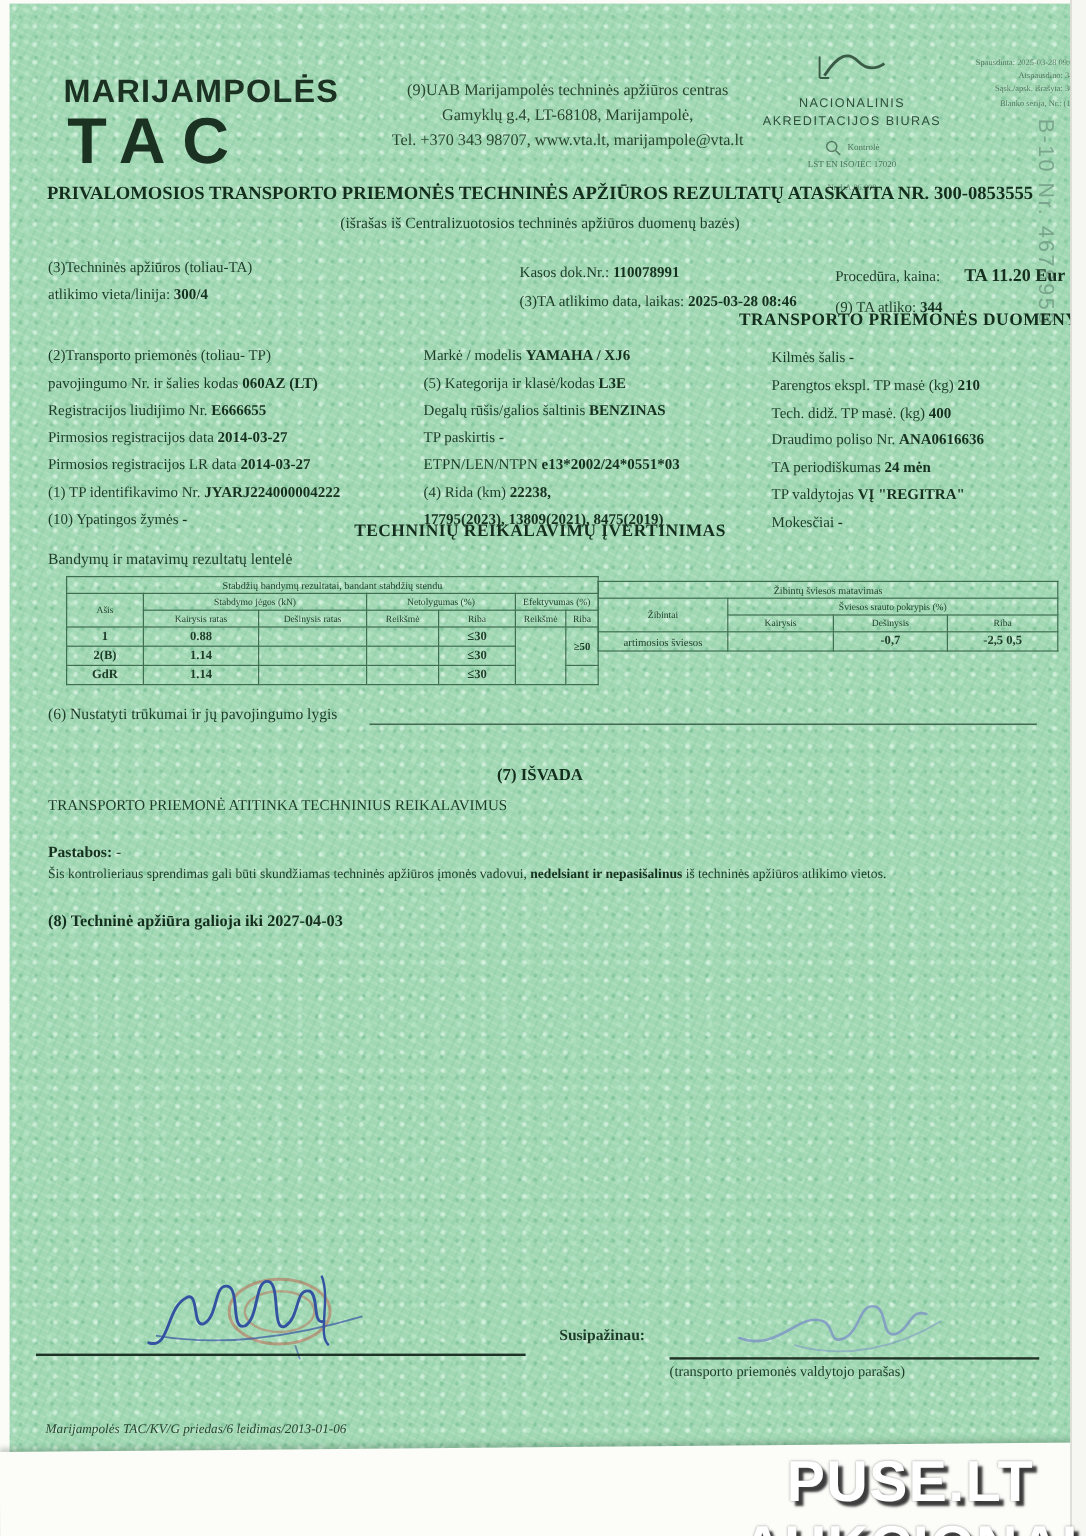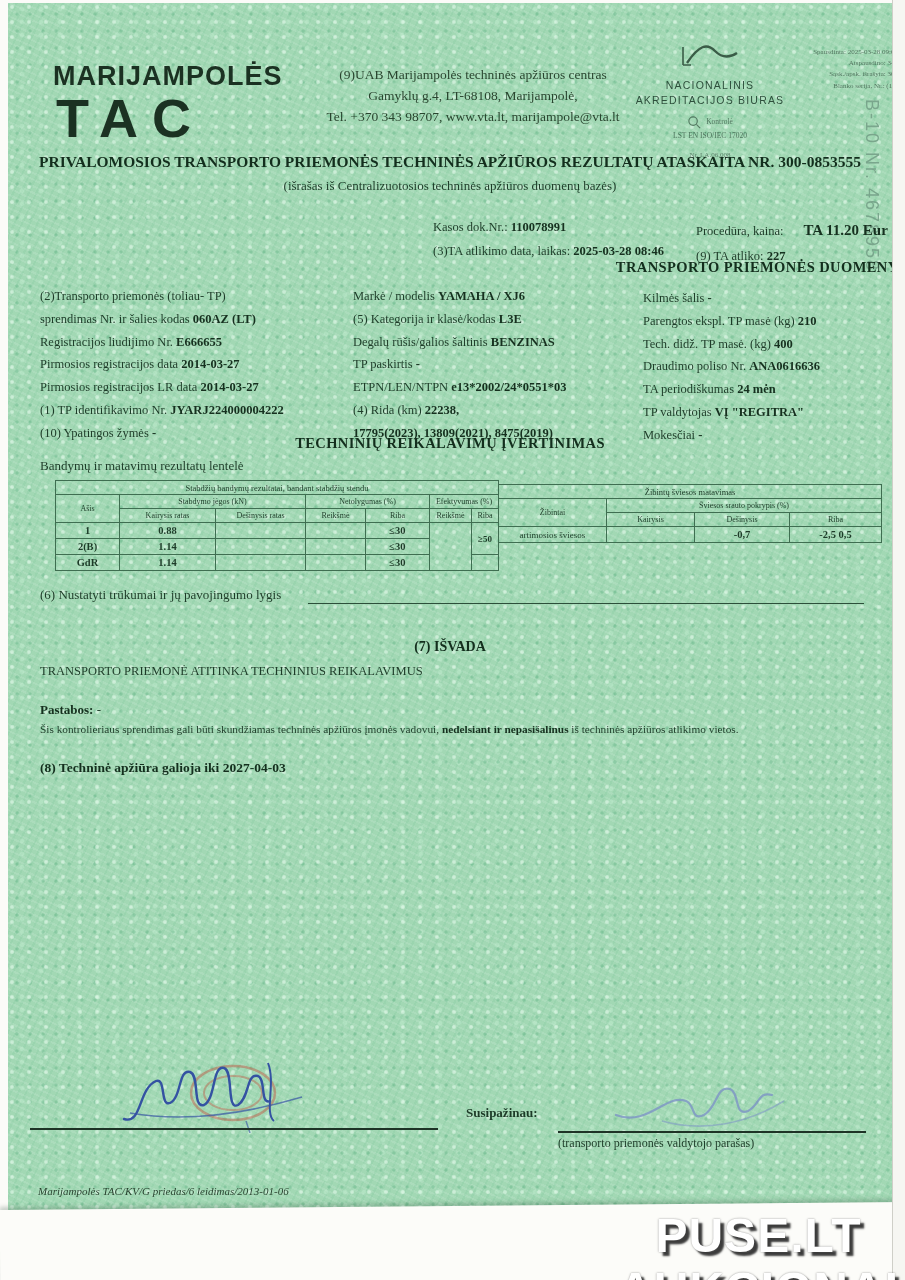--- a/index.html
+++ b/index.html
@@ -123,34 +123,38 @@
       <div>Atspausdino: 344</div>
       <div>Sąsk./apsk. išrašyta: 300</div>
       <div>Blanko serija, Nr.: (10)</div>
     </div>
 
     <div class="abs vnum">B-10 Nr. 4678958</div>
 
     <div class="abs title">PRIVALOMOSIOS TRANSPORTO PRIEMONĖS TECHNINĖS APŽIŪROS REZULTATŲ ATASKAITA NR. 300-0853555</div>
     <div class="abs subtitle">(išrašas iš Centralizuotosios techninės apžiūros duomenų bazės)</div>
 
+    <div class="abs info-left">
+      <div class="line">(3)Techninės apžiūros (toliau-TA)</div>
+      <div class="line"><span>atlikimo vieta/linija: </span><b>300/4</b></div>
+    </div>
     <div class="abs info-center">
       <div class="line"><span>Kasos dok.Nr.: </span><b>110078991</b></div>
       <div class="line"><span>(3)TA atlikimo data, laikas: </span><b>2025-03-28 08:46</b></div>
     </div>
     <div class="abs info-right">
       <div class="line"><span>Procedūra, kaina:</span><b class="price">TA 11.20 Eur</b></div>
-      <div class="line"><span>(9) TA atliko: </span><b>227</b></div>
+      <div class="line"><span>(9) TA atliko: </span><b>344</b></div>
     </div>
 
     <div class="abs vehead">TRANSPORTO PRIEMONĖS DUOMENYS</div>
 
     <div class="abs vcol v-left">
       <div class="line"><span>(2)Transporto priemonės (toliau- TP)</span><b></b></div>
-      <div class="line"><span>sprendimas Nr. ir šalies kodas  </span><b>060AZ (LT)</b></div>
+      <div class="line"><span>pavojingumo Nr. ir šalies kodas  </span><b>060AZ (LT)</b></div>
       <div class="line"><span>Registracijos liudijimo Nr. </span><b>E666655</b></div>
       <div class="line"><span>Pirmosios registracijos data </span><b>2014-03-27</b></div>
       <div class="line"><span>Pirmosios registracijos LR data </span><b>2014-03-27</b></div>
       <div class="line"><span>(1) TP identifikavimo Nr. </span><b>JYARJ224000004222</b></div>
       <div class="line"><span>(10) Ypatingos žymės </span><b>-</b></div>
     </div>
 
     <div class="abs vcol v-mid">
       <div class="line"><span>Markė / modelis </span><b>YAMAHA / XJ6</b></div>
       <div class="line"><span>(5) Kategorija ir klasė/kodas  </span><b>L3E</b></div>

